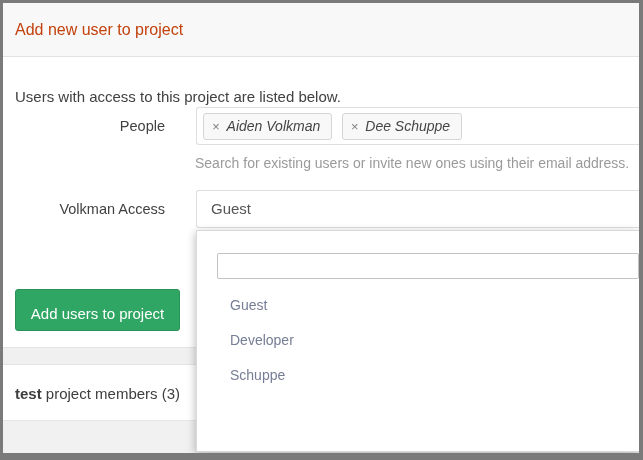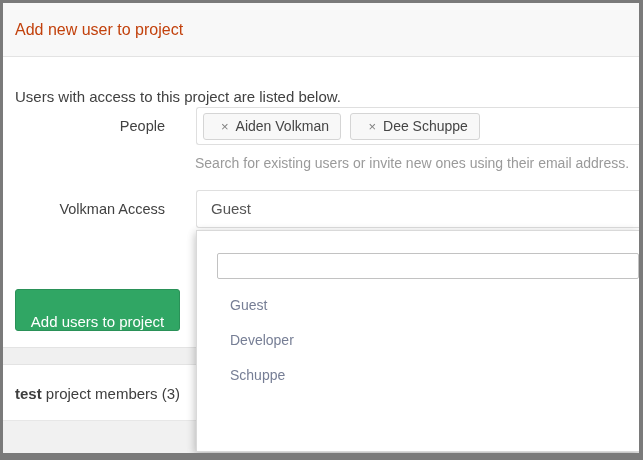--- a/index.html
+++ b/index.html
@@ -44,44 +44,44 @@
   .label-people { top: 104px; }
   .label-access { top: 187px; }
   .token-input {
     position: absolute; left: 193px; right: 0; top: 104px; height: 38px;
     background: #fff; border: 1px solid #dfdfdf; border-right: none;
     border-radius: 3px 0 0 3px; box-sizing: border-box;
     padding: 2px 3px; white-space: nowrap; overflow: hidden;
   }
   .token {
     display: inline-block; margin: 3px 2px 0 3px;
-    padding: 4px 11px 5px 17px;
+    padding: 4px 11px 5px 8px;
     background: #f8f8f8; border: 1px solid #d5d5d5; border-radius: 3px;
-    font-size: 14px; color: #454545;
+    font-size: 14px; color: #454545; font-style: italic;
   }
   .token .x {
     color: #808080; margin-right: 7px; font-size: 13px; cursor: pointer;
   }
   .help-text {
     position: absolute; left: 192px; top: 152px; right: 0;
     font-size: 14px; color: #9a9a9a; white-space: nowrap; overflow: hidden;
   }
   .select-box {
     position: absolute; left: 193px; right: 0; top: 187px; height: 38px;
     background: #fff; border: 1px solid #dfdfdf; border-right: none;
     border-radius: 3px 0 0 3px; box-sizing: border-box;
     font-size: 15px; color: #555; line-height: 36px; padding-left: 14px;
     cursor: pointer;
   }
   .btn-create {
     position: absolute; left: 12px; top: 286px; width: 165px; height: 42px;
     background: var(--accent-green, #30a664);
     border: 1px solid #2a9158; border-radius: 3px;
     color: #fff; font-size: 15px; font-family: inherit;
-    text-align: center; line-height: 40px; cursor: pointer; padding: 12px;
+    text-align: center; line-height: 40px; cursor: pointer; padding: 4px;
   }
   .panel-gap {
     position: absolute; left: 0; right: 0; top: 344px; height: 18px;
     background: #f0f0f0;
     border-top: 1px solid #e3e3e3; border-bottom: 1px solid #e3e3e3;
     box-sizing: border-box;
   }
   .members-heading {
     position: absolute; left: 12px; top: 378px; right: 12px;
     font-size: 15px; color: #3e3e3e; line-height: 26px; font-weight: 400;

